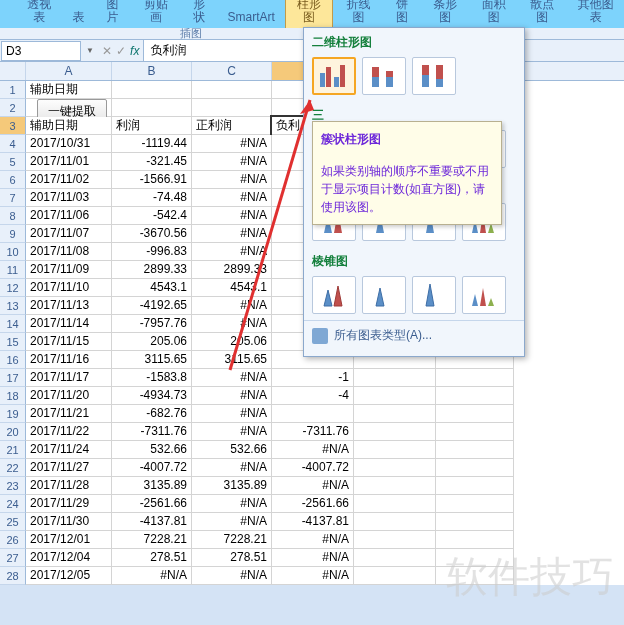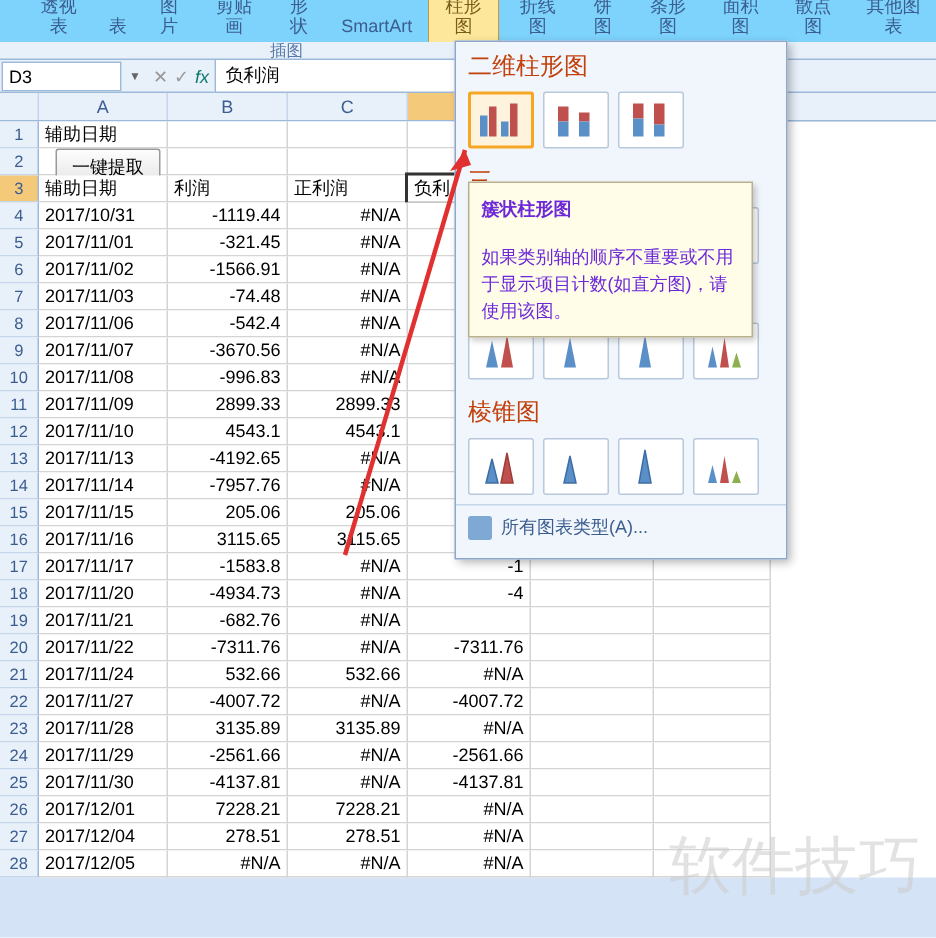--- a/index.html
+++ b/index.html
@@ -24,21 +24,21 @@
 .row-headers{display:flex;flex-direction:column}
 .row-header{width:26px;height:18px;background:#e8f0fa;border-right:1px solid #9db9d9;border-bottom:1px solid #c5d6eb;text-align:center;font-size:11px;color:#3b5d8f;line-height:18px}
 .row-header.sel{background:#f5c97a}
 .cells{position:relative}
 .row{display:flex;height:18px}
 .cell{border-right:1px solid #d4d4d4;border-bottom:1px solid #d4d4d4;font-size:12px;padding:0 4px;line-height:17px;overflow:hidden;white-space:nowrap;background:#fff}
 .cell.r{text-align:right}
 .cell.active{background:#fff;outline:2px solid #333}
 .btn-extract{background:linear-gradient(#fdfdfd,#e5e5e5);border:1px solid #999;padding:3px 10px;font-size:12px;border-radius:2px;display:inline-block}
 .chart-menu{position:absolute;left:303px;top:27px;width:222px;background:#f1f6fc;border:1px solid #8ba8cc;box-shadow:2px 2px 6px rgba(0,0,0,0.3);z-index:10;padding-bottom:6px}
-.chart-section-title{font-size:16px;color:#c2410c;padding:6px 8px 4px;font-weight:normal}
+.chart-section-title{font-size:12px;color:#15803d;padding:6px 8px 4px;font-weight:bold}
 .chart-icons{display:flex;gap:6px;padding:2px 8px 6px;flex-wrap:wrap}
 .chart-icon{width:44px;height:38px;background:#fff;border:1px solid #b8c8dd;border-radius:2px;display:flex;align-items:center;justify-content:center;cursor:pointer}
 .chart-icon.highlighted{border:2px solid #f5a623;background:#fef4de}
 .chart-icon svg{width:36px;height:30px}
 .all-types{display:flex;align-items:center;gap:6px;padding:6px 8px;border-top:1px solid #c5d6eb;color:#3b5d8f;font-size:12px;cursor:pointer}
 .all-types-icon{width:16px;height:16px;background:#7fa8d4;border-radius:2px}
 .tooltip{position:absolute;left:312px;top:121px;width:190px;background:#fffde8;border:1px solid #b8b090;padding:8px;font-size:12px;color:#6d28d9;z-index:20;line-height:1.5;box-shadow:2px 2px 4px rgba(0,0,0,0.2)}
 .tooltip-title{font-weight:bold;margin-bottom:6px}
 .arrow-line{position:absolute;z-index:15;pointer-events:none}
 .watermark{position:absolute;right:10px;bottom:20px;font-size:42px;color:#ccc;opacity:0.55;font-weight:300;z-index:5;font-family:"Microsoft YaHei"}

